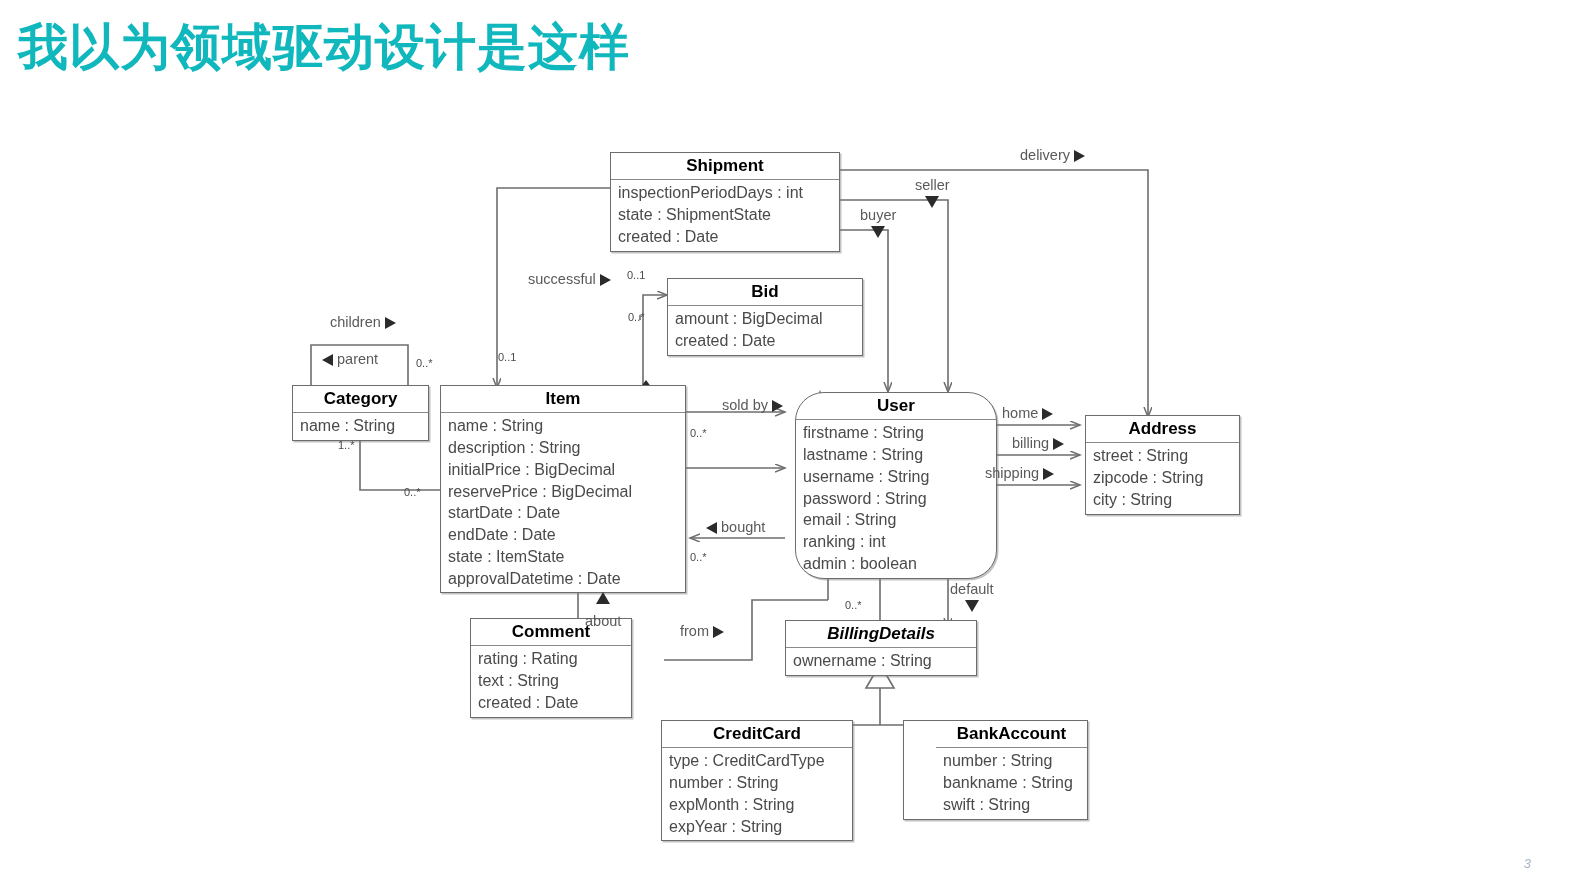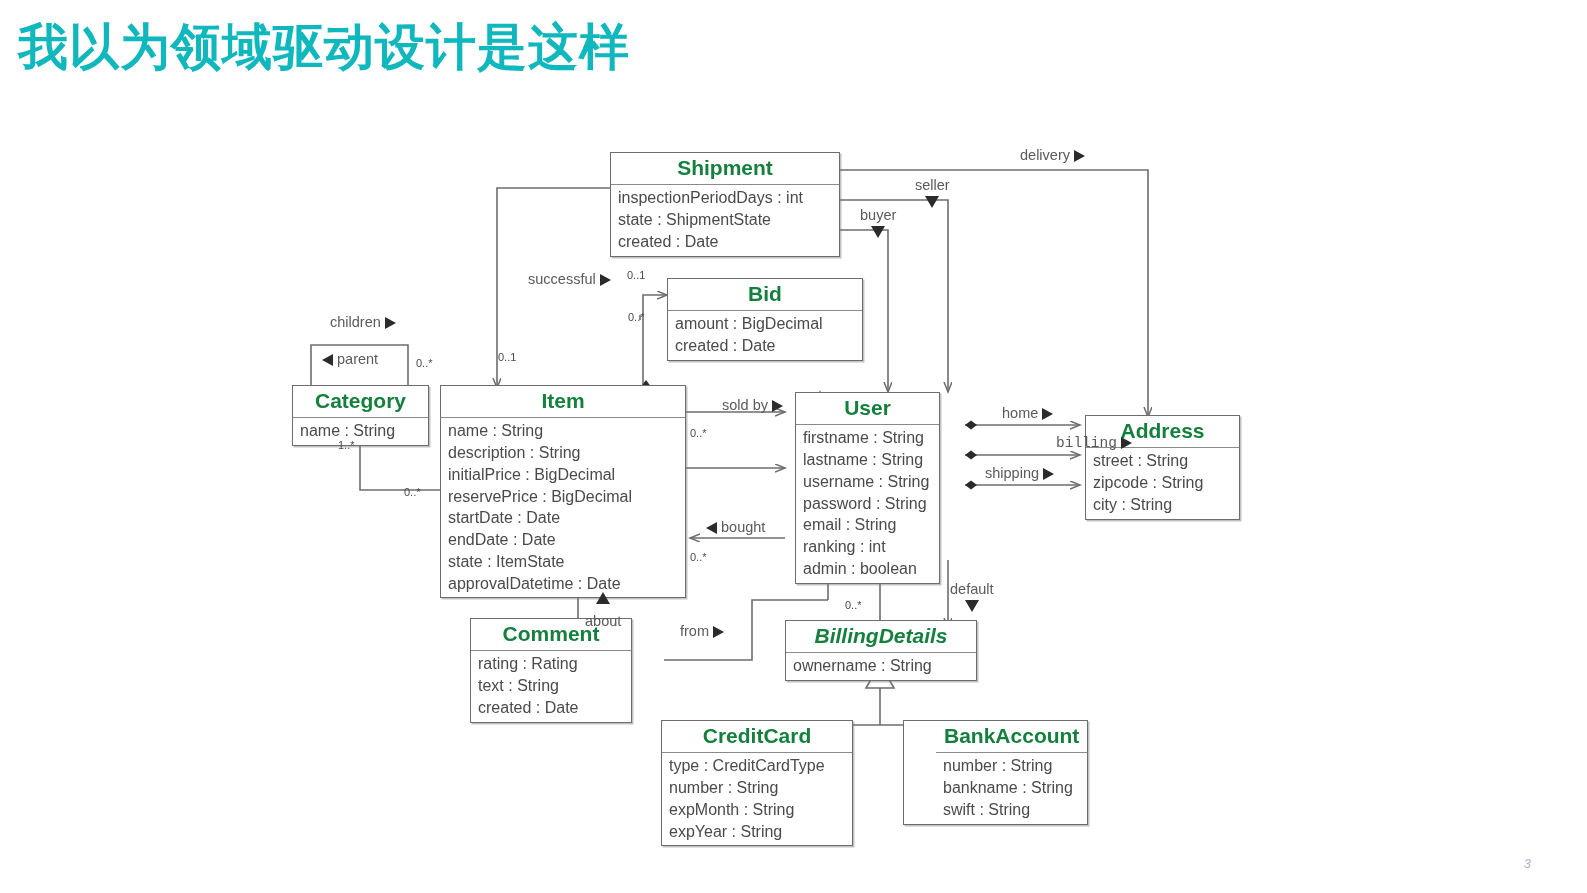--- a/index.html
+++ b/index.html
@@ -60,23 +60,23 @@
 
   
   .uml-class {
     position: absolute;
     box-sizing: border-box;
     background: #ffffff;
     border: 1.6px solid #6d6d6d;
     box-shadow: 1.5px 1.5px 0 rgba(120,120,120,0.45);
   }
   .uml-name {
-    font-size: 21px;
+    font-size: 17px;
     font-weight: bold;
-    color: #15803d;
+    color: #000000;
     text-align: center;
     padding: 2px 8px 3px 8px;
     border-bottom: 1.4px solid #8a8a8a;
     white-space: nowrap;
     line-height: 1.25;
   }
   .uml-name.abstract { font-style: italic; }
   .uml-attrs {
     padding: 2px 6px 3px 7px;
   }
@@ -247,21 +247,21 @@
         <div class="uml-attr">description : String</div>
         <div class="uml-attr">initialPrice : BigDecimal</div>
         <div class="uml-attr">reservePrice : BigDecimal</div>
         <div class="uml-attr">startDate : Date</div>
         <div class="uml-attr">endDate : Date</div>
         <div class="uml-attr">state : ItemState</div>
         <div class="uml-attr">approvalDatetime : Date</div>
       </div>
     </div>
 
-    <div class="uml-class" style="left:795px; top:262px; width:145px;">
+    <div class="uml-class" style="left:795px; top:262px; width:202px;border-radius:29px;">
       <div class="uml-name">User</div>
       <div class="uml-attrs">
         <div class="uml-attr">firstname : String</div>
         <div class="uml-attr">lastname : String</div>
         <div class="uml-attr">username : String</div>
         <div class="uml-attr">password : String</div>
         <div class="uml-attr">email : String</div>
         <div class="uml-attr">ranking : int</div>
         <div class="uml-attr">admin : boolean</div>
       </div>
@@ -338,21 +338,21 @@
     </div>
 
     <div class="edge-label" style="left:722px; top:268px;">
       <span>sold by</span><span class="tri tri-right"></span>
     </div>
 
     <div class="edge-label" style="left:1002px; top:276px;">
       <span>home</span><span class="tri tri-right"></span>
     </div>
 
-    <div class="edge-label" style="left:1056px; top:306px;font-family:Liberation Mono, monospace;">
+    <div class="edge-label" style="left:1012px; top:306px;">
       <span>billing</span><span class="tri tri-right"></span>
     </div>
 
     <div class="edge-label" style="left:985px; top:336px;">
       <span>shipping</span><span class="tri tri-right"></span>
     </div>
 
     <div class="edge-label" style="left:706px; top:390px;">
       <span class="tri tri-left"></span><span>bought</span>
     </div>

